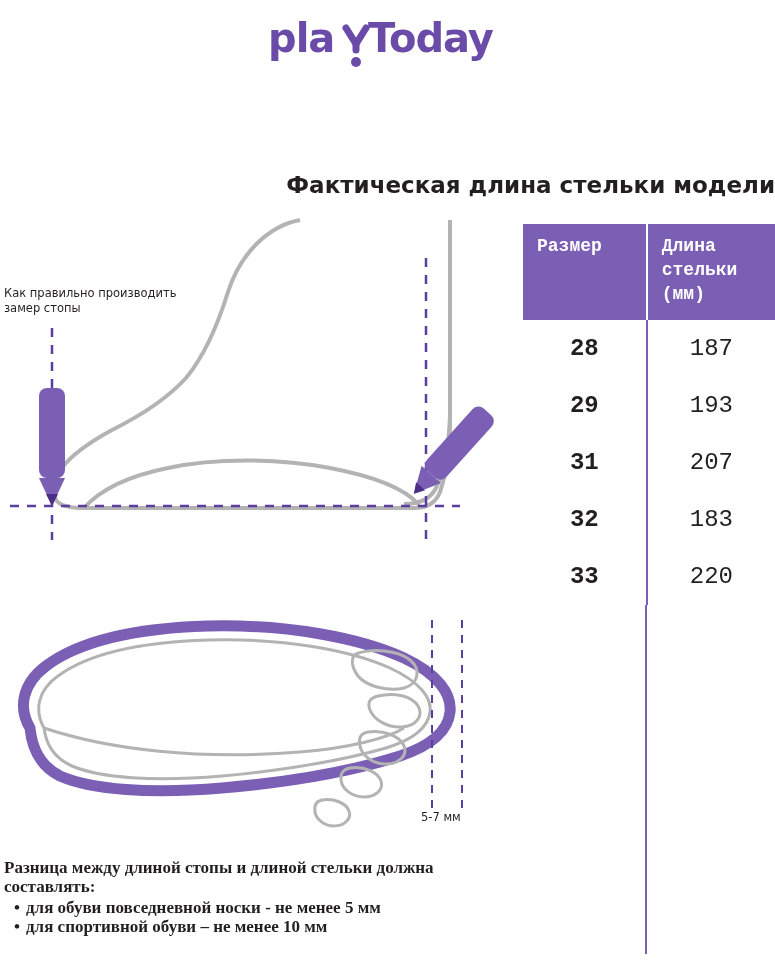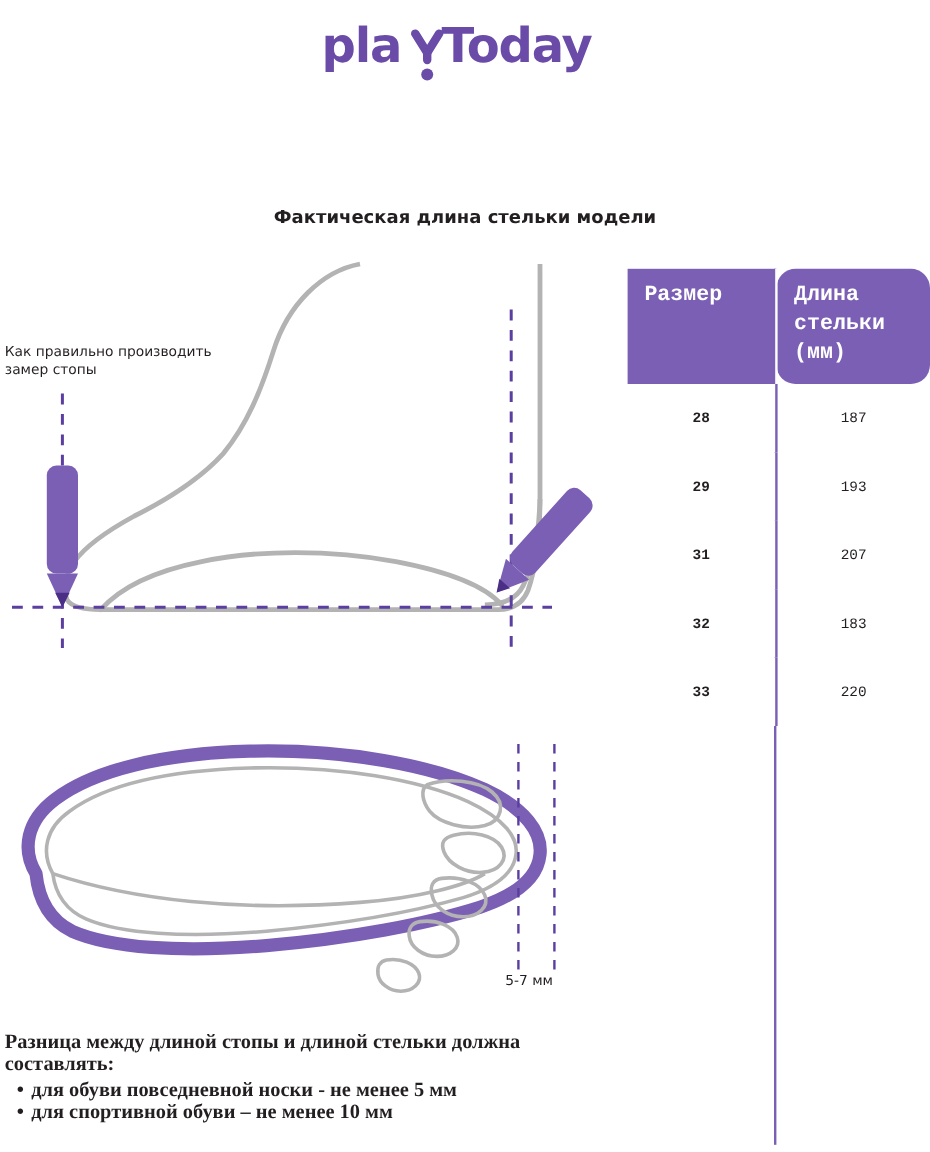--- a/index.html
+++ b/index.html
@@ -35,22 +35,22 @@
     font-family: "DejaVu Sans", sans-serif;
   }
   .logo .logo-svg { display: inline-block; vertical-align: middle; }
 
   
   .title {
     position: absolute;
     top: 172px;
     left: 0;
     width: 775px;
-    text-align: center;
-    font-size: 15px;
+    text-align: right;
+    font-size: 23px;
     font-weight: bold;
     color: #231f20;
     font-family: "DejaVu Sans", sans-serif;
   }
 
   
   .measure-note {
     position: absolute;
     left: 4px;
     top: 286px;
@@ -130,23 +130,23 @@
     font-size: 18px;
     font-weight: bold;
     text-align: left;
     vertical-align: top;
     padding: 10px 0 14px 14px;
     height: 74px;
     box-sizing: border-box;
     line-height: 24px;
   }
   .size-table th.th-size { width: 124px; border-right: 2px solid #ffffff; }
-  .size-table th.th-len  { width: 128px; border-radius: 16px; }
+  .size-table th.th-len  { width: 128px; }
   .size-table td {
-    font-size: 12px;
+    font-size: 24px;
     height: 55px;
     text-align: center;
     vertical-align: middle;
     background: #ffffff;
   }
   .size-table td.c-size {
     font-weight: bold;
     border-right: 2px solid #7b5fb5;
     width: 124px;
   }

